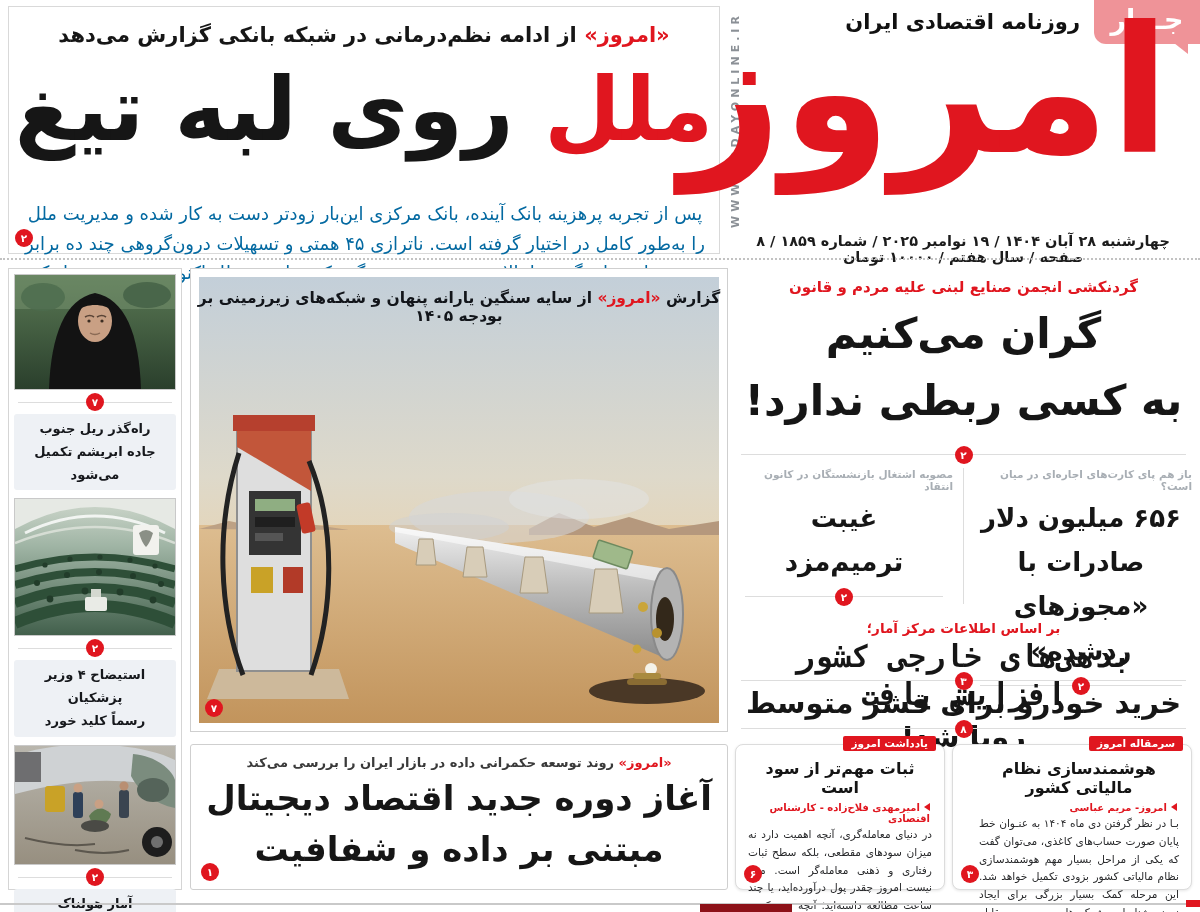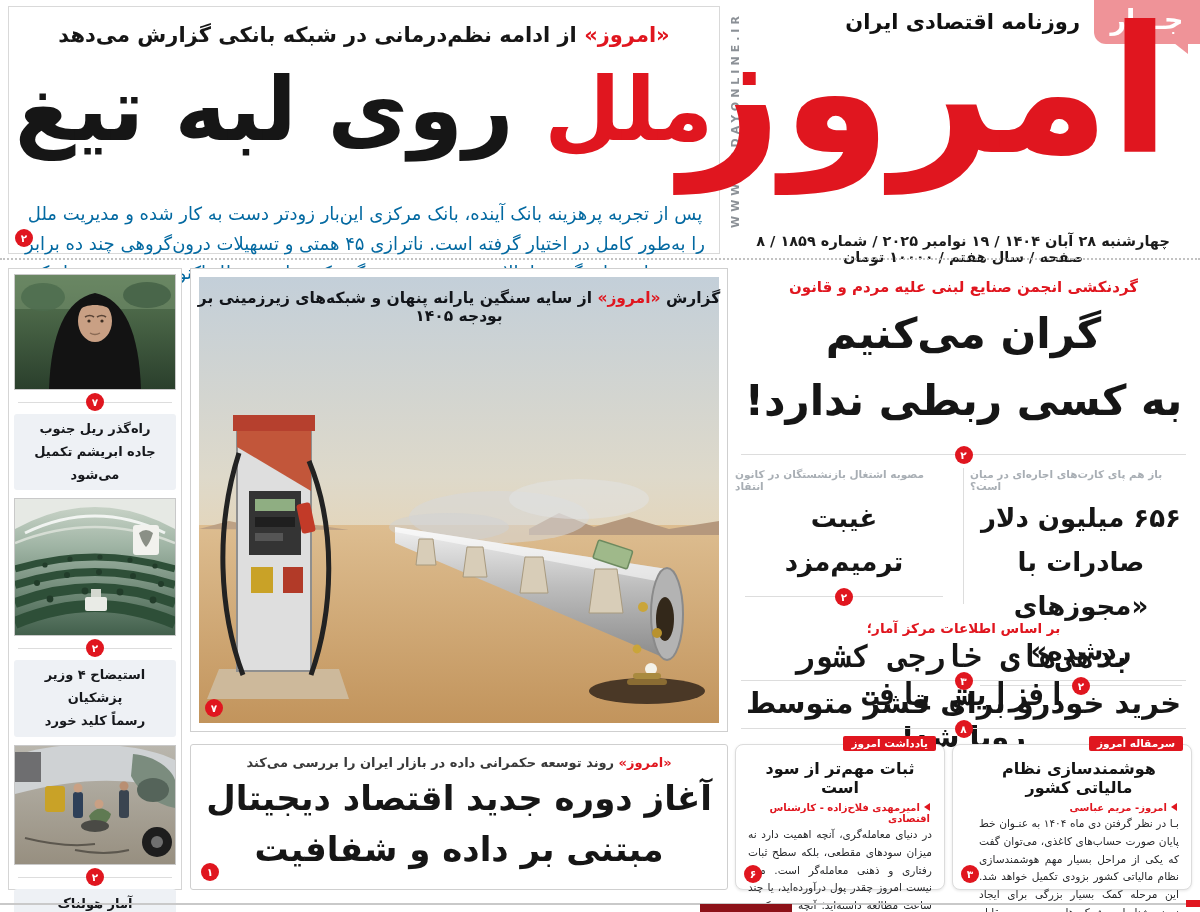--- a/index.html
+++ b/index.html
@@ -63,21 +63,21 @@
   #dairy-kicker { top:10px; left:0; right:0; font-size:15px; }
   #dairy-headline { top:32px; left:0; right:0; font-size:42px; line-height:1.6; }
   .hdiv { position:absolute; left:6px; right:6px; }
   .hdiv .line { position:absolute; top:8px; left:0; right:0; border-top:1px solid #ddd; }
   .hdiv .pcircle { position:absolute; top:0; left:50%; margin-left:-9px; }
 
   #vline-sub { position:absolute; top:200px; height:136px; left:228px; border-left:1px solid #ddd; }
   .subcol { position:absolute; top:196px; height:148px; }
   #sub-exports { right:0; width:222px; }
   #sub-wage { left:0; width:218px; }
-  .sub-kicker { font-size:10.5px; text-align:left; margin-top:4px; }
+  .sub-kicker { font-size:10.5px; text-align:right; margin-top:4px; }
   .sub-headline { font-size:26px; line-height:1.7; text-align:center; margin-top:4px; }
   .sub-div { position:relative; height:18px; margin-top:4px; }
   .sub-div .line { position:absolute; top:8px; left:10px; right:10px; border-top:1px solid #ddd; }
   .sub-div .pcircle { position:absolute; top:0; left:50%; margin-left:-9px; }
 
   #debt-kicker { top:352px; left:0; right:0; font-size:13.5px; }
   #debt-headline { top:370px; left:0; right:0; font-size:31px;font-family:Liberation Mono, monospace; }
   #car-headline { top:418px; left:0; right:0; font-size:29px; font-weight:800; }
 
   

